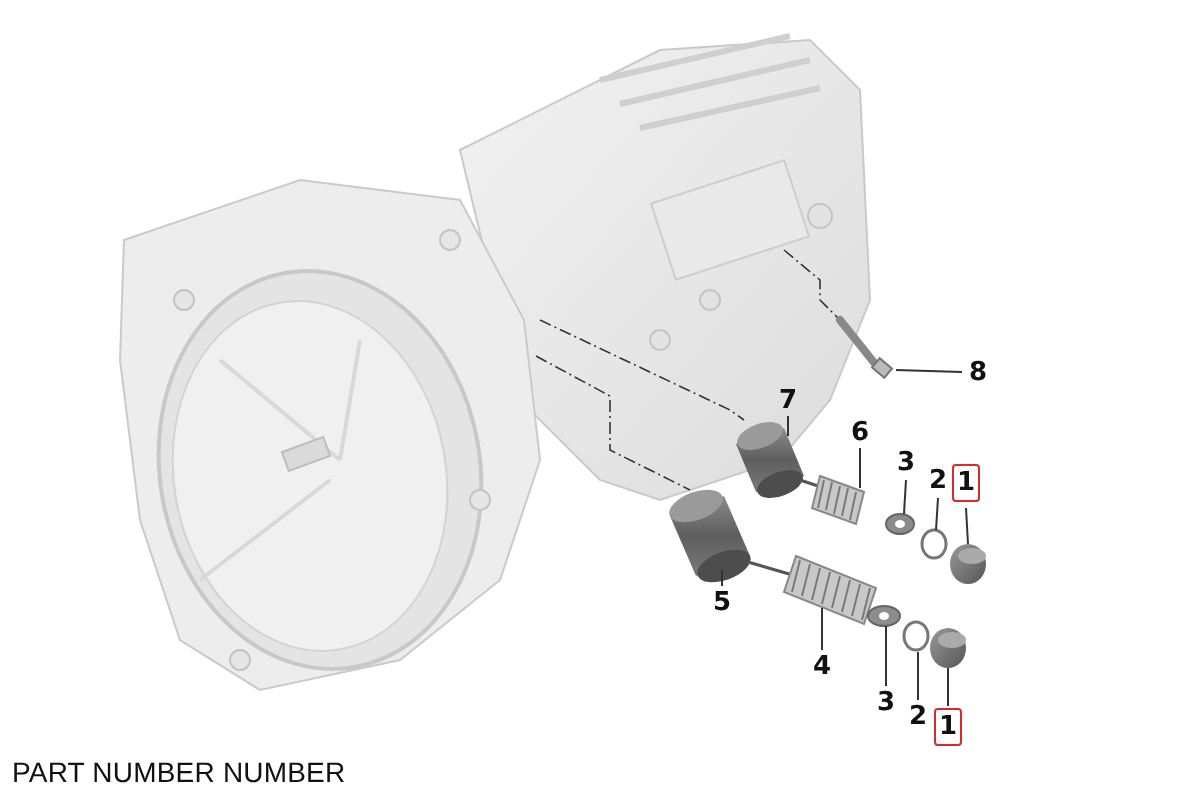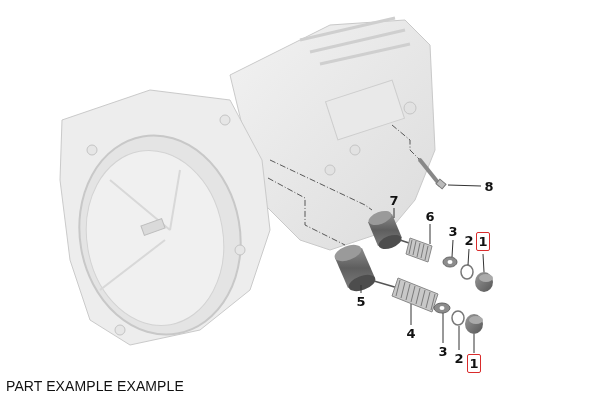--- a/index.html
+++ b/index.html
@@ -130,13 +130,13 @@
 <div class="callout" style="left:424px;top:210px">6</div>
 <div class="callout" style="left:447px;top:225px">3</div>
 <div class="callout" style="left:463px;top:234px">2</div>
 <div class="callout hl" style="left:476px;top:232px">1</div>
 <div class="callout" style="left:355px;top:295px">5</div>
 <div class="callout" style="left:405px;top:327px">4</div>
 <div class="callout" style="left:437px;top:345px">3</div>
 <div class="callout" style="left:453px;top:352px">2</div>
 <div class="callout hl" style="left:467px;top:354px">1</div>
 
-<div id="caption">PART EXAMPLE EXAMPLE</div>
+<div id="caption">PART NUMBER NUMBER</div>
 
 </body></html>

